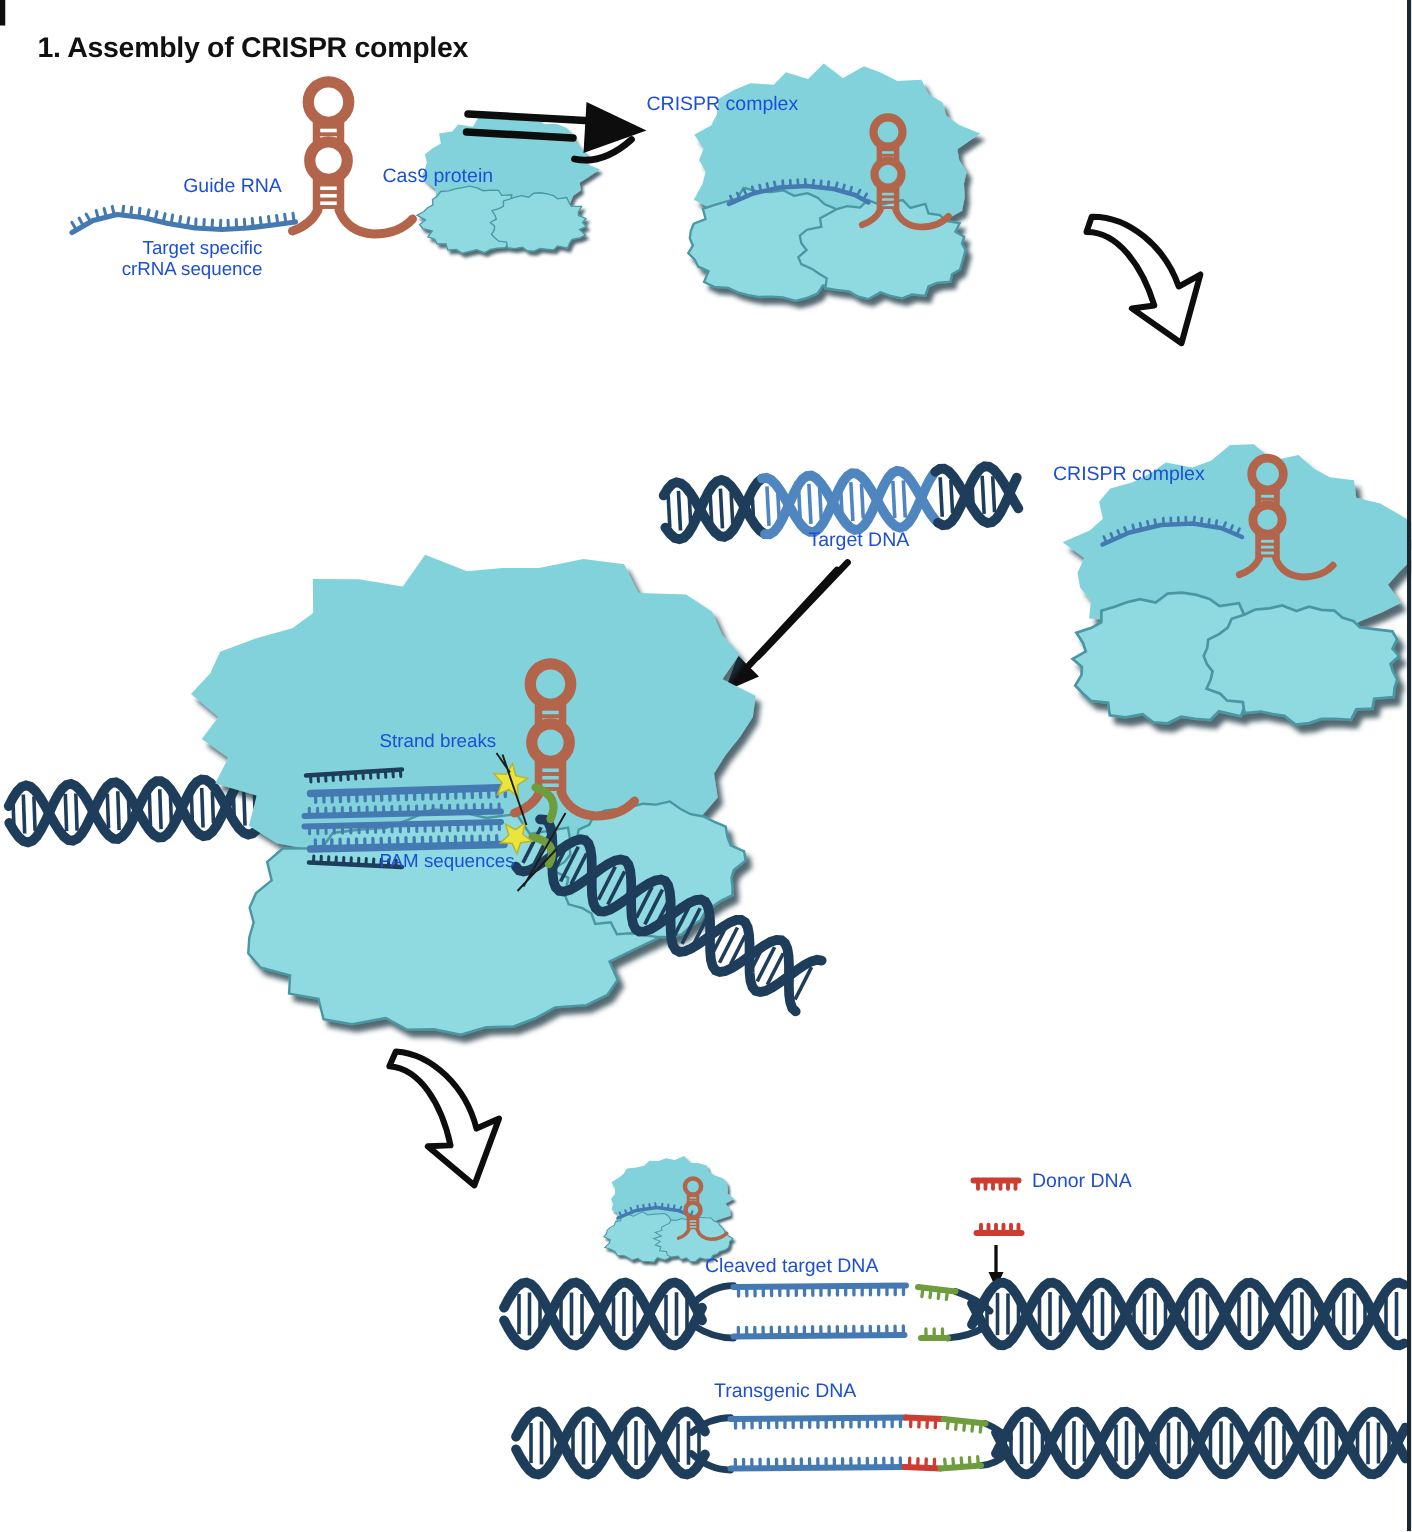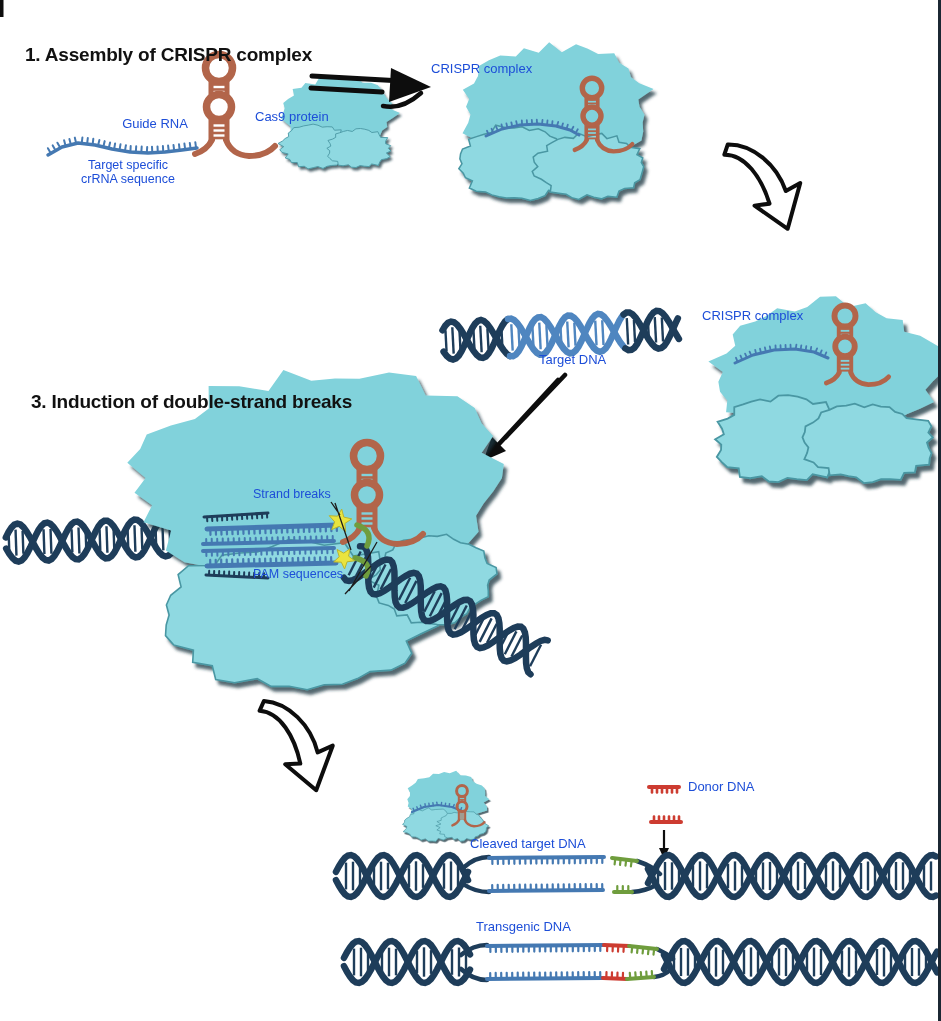--- a/index.html
+++ b/index.html
@@ -1,22 +1,22 @@
 <!DOCTYPE html>
 <html><head>
 <meta charset="utf-8">
 <style>
   html,body{margin:0;padding:0;background:#fff;}
   .stage{position:relative;width:941px;height:1021px;background:#ffffff;overflow:hidden;
          font-family:"Liberation Sans",sans-serif;}
   .stage svg{position:absolute;left:0;top:0;}
-  .ttl{position:absolute;font-size:19px;font-weight:700;color:#111;letter-spacing:-0.2px;white-space:nowrap;margin-top:22px;}
+  .ttl{position:absolute;font-size:19px;font-weight:700;color:#111;letter-spacing:-0.2px;white-space:nowrap;}
   .lbl{position:absolute;font-size:13px;color:#1d4ed8;line-height:1.15;white-space:nowrap;}
   .small{font-size:12.5px;}
-  .ctr{transform:translateX(-50%);text-align:center;}
+  .ctr{transform:translateX(-50%);text-align:right;}
 </style>
 </head>
 <body>
 
 <div class="stage">
   <svg id="scene" width="941" height="1021" viewBox="0 0 941 1021">
       <defs>
         <filter id="ds" x="-25%" y="-25%" width="160%" height="160%">
           <feDropShadow dx="3.5" dy="4.5" stdDeviation="1.6" flood-color="#1b3442" flood-opacity="0.75"></feDropShadow>
         </filter>
@@ -708,20 +708,19 @@
   <div class="lbl ctr small" style="left:128px;top:158px">
     <div>Target specific</div>
     <div>crRNA sequence</div>
   </div>
   <div class="lbl" style="left:255px;top:110px">Cas9 protein</div>
   <div class="lbl" style="left:431px;top:62px">CRISPR complex</div>
 
   <div class="lbl" style="left:539px;top:353px">Target DNA</div>
   <div class="lbl" style="left:702px;top:309px">CRISPR complex</div>
 
-  <div class="ttl" style="left:31px;top:369px">3. Induction of double-strand breaks</div>
   <div class="lbl small" style="left:253px;top:487px">Strand breaks</div>
   <div class="lbl small" style="left:253px;top:567px">PAM sequences</div>
 
   <div class="lbl" style="left:688px;top:780px">Donor DNA</div>
   <div class="lbl" style="left:470px;top:837px">Cleaved target DNA</div>
   <div class="lbl" style="left:476px;top:920px">Transgenic DNA</div>
 </div>
 
 </body></html>

